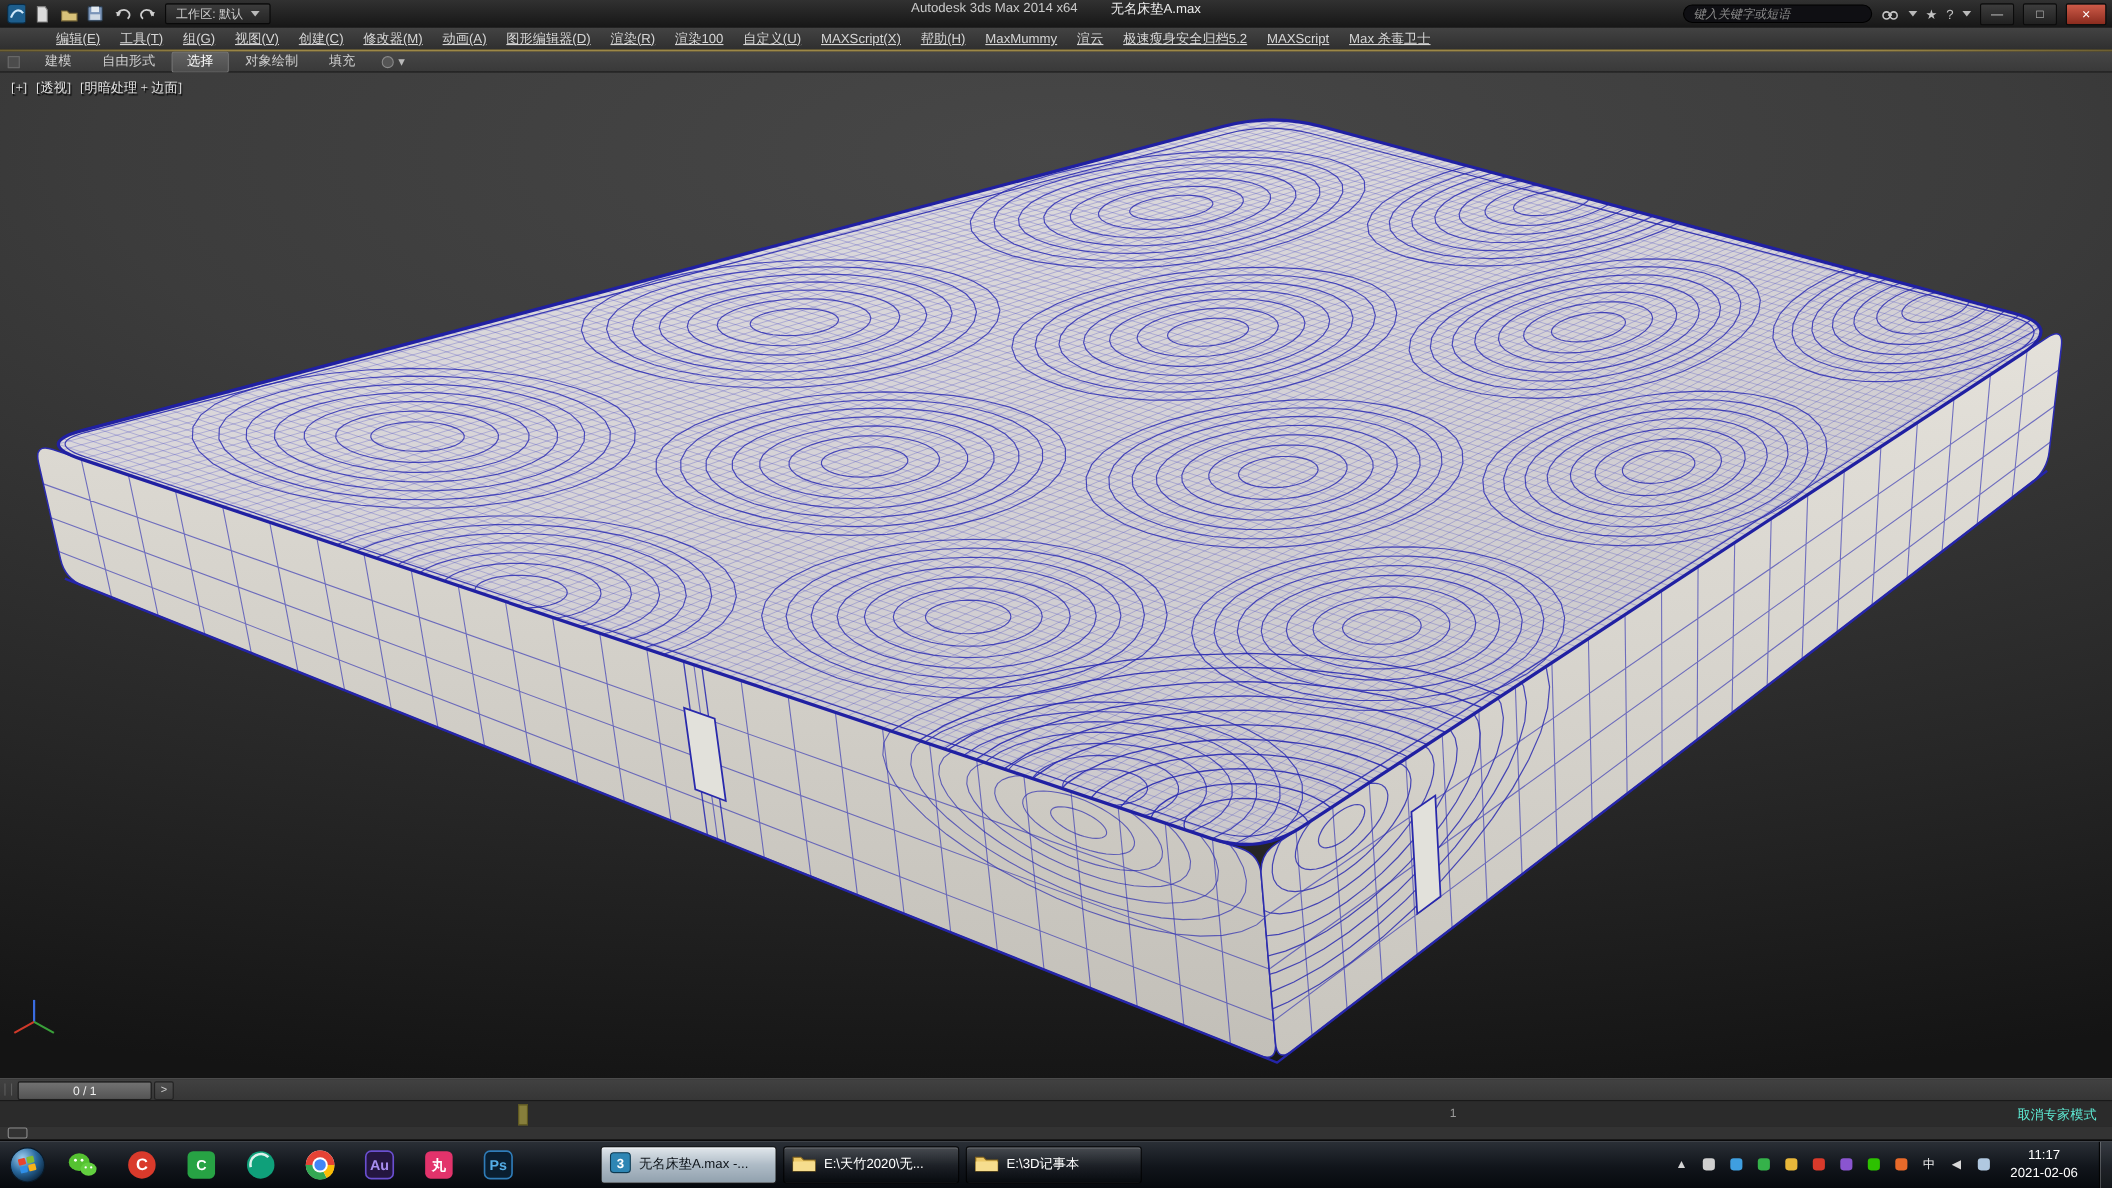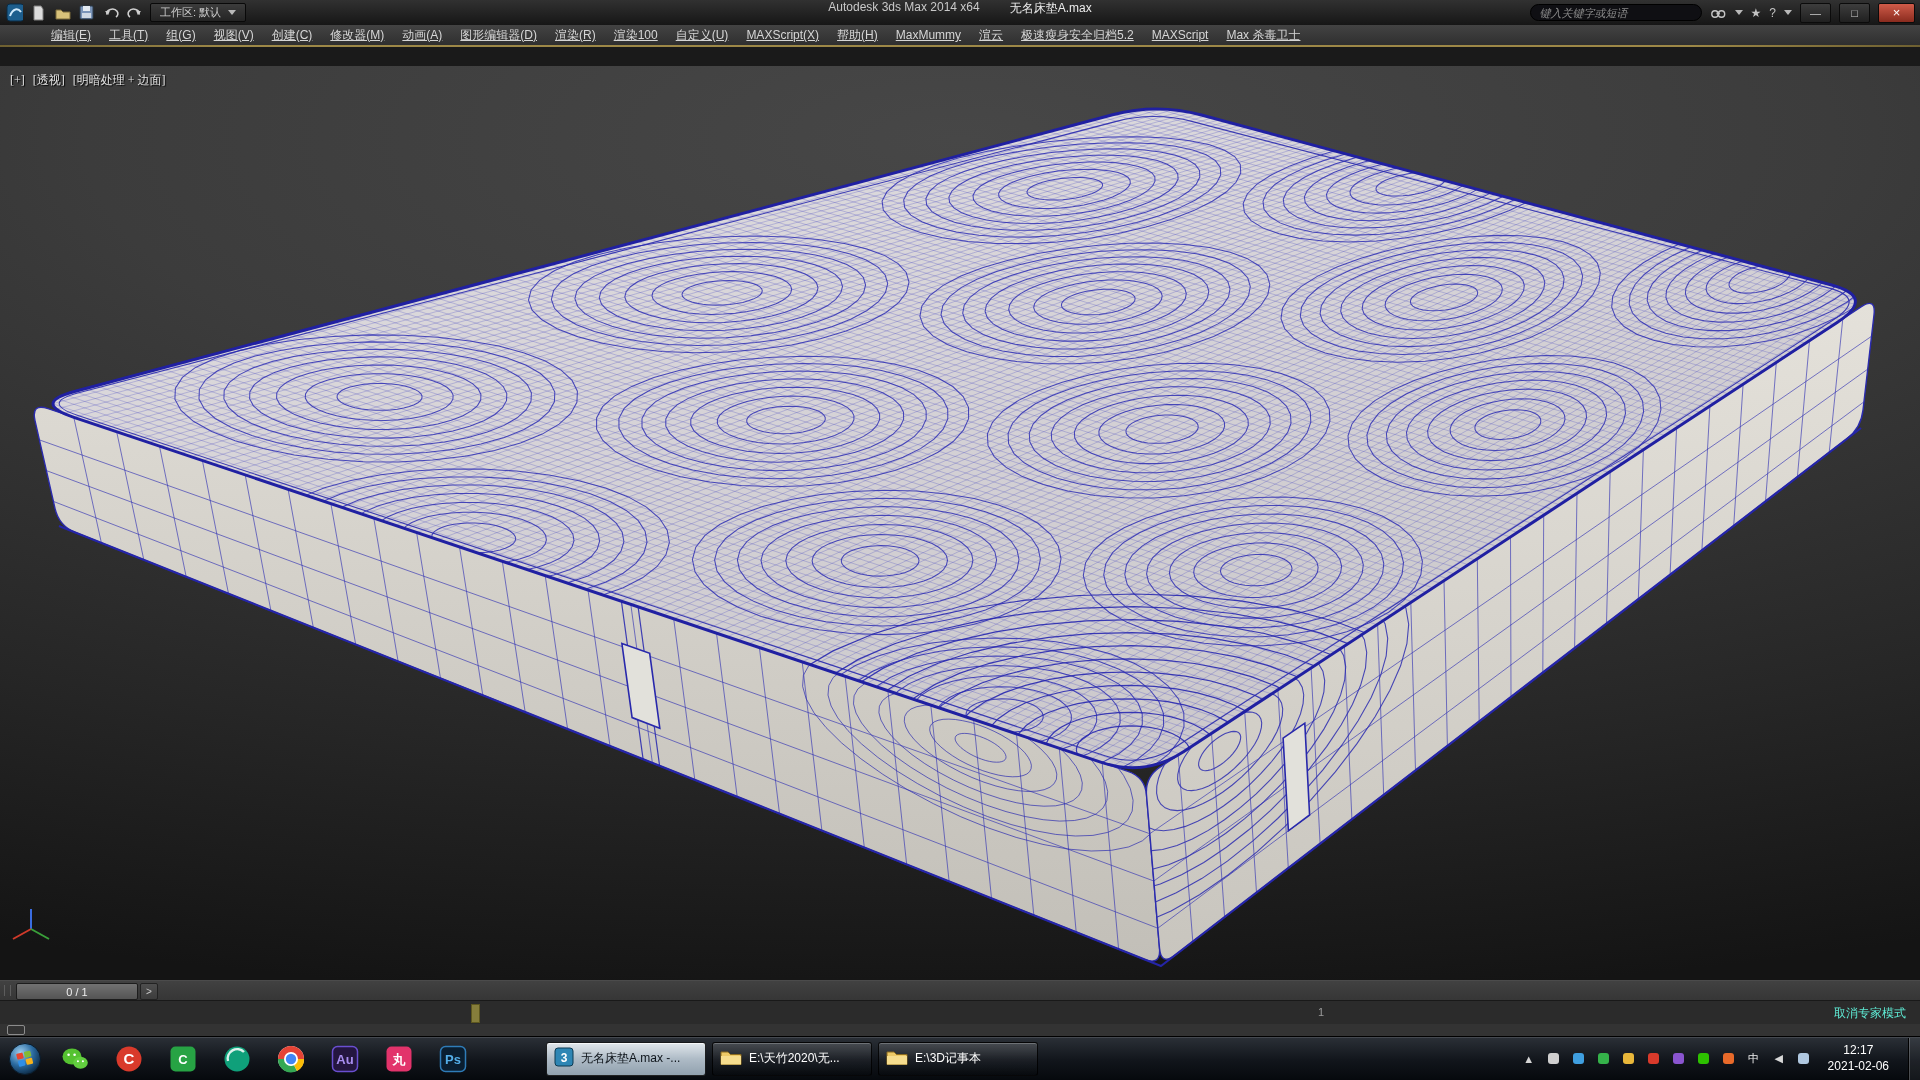--- a/index.html
+++ b/index.html
@@ -187,20 +187,34 @@
       <span>帮助(H)</span>
       <span>MaxMummy</span>
       <span>渲云</span>
       <span>极速瘦身安全归档5.2</span>
       <span>MAXScript</span>
       <span>Max 杀毒卫士</span>
     </div>
 
   <div class="goldline"></div>
 
+  <div class="ribbon">
+    <span class="grip"></span>
+    <span id="ribbontabs" style="display:flex;">
+        <span class="tab">建模</span>
+        <span class="tab">自由形式</span>
+        <span class="tab active">选择</span>
+        <span class="tab">对象绘制</span>
+        <span class="tab">填充</span>
+      </span>
+    <span class="ribbon-more">
+      <i class="dot"></i>
+      <span>▾</span>
+    </span>
+  </div>
 
   <div class="viewport">
     <svg id="vpsvg" width="1920" height="914">
       <defs>
         <linearGradient id="gT" x1="0" y1="0" x2="0.6" y2="1">
           <stop offset="0" stop-color="#eeebe4"></stop>
             <stop offset="1" stop-color="#d6d3cc"></stop>
         </linearGradient>
         <linearGradient id="gL" x1="0" y1="0" x2="0" y2="1">
           <stop offset="0" stop-color="#dcd9d2"></stop>
@@ -391,19 +405,19 @@
           <span class="trayicon">
             <i class="traydot" style="background: rgb(232, 106, 42);"></i>
           </span>
           <span class="trayicon" style="color: rgb(240, 240, 240);">中</span>
           <span class="trayicon" style="color: rgb(216, 216, 216);">◀</span>
           <span class="trayicon">
             <i class="traydot" style="background: rgb(176, 200, 224);"></i>
           </span>
         </div>
       <div class="clock">
-        <div>12:17</div>
+        <div>11:17</div>
         <div>2021-02-06</div>
       </div>
       <div class="showdesk"></div>
     </div>
   </div>
 </div>
 
 </body></html>

